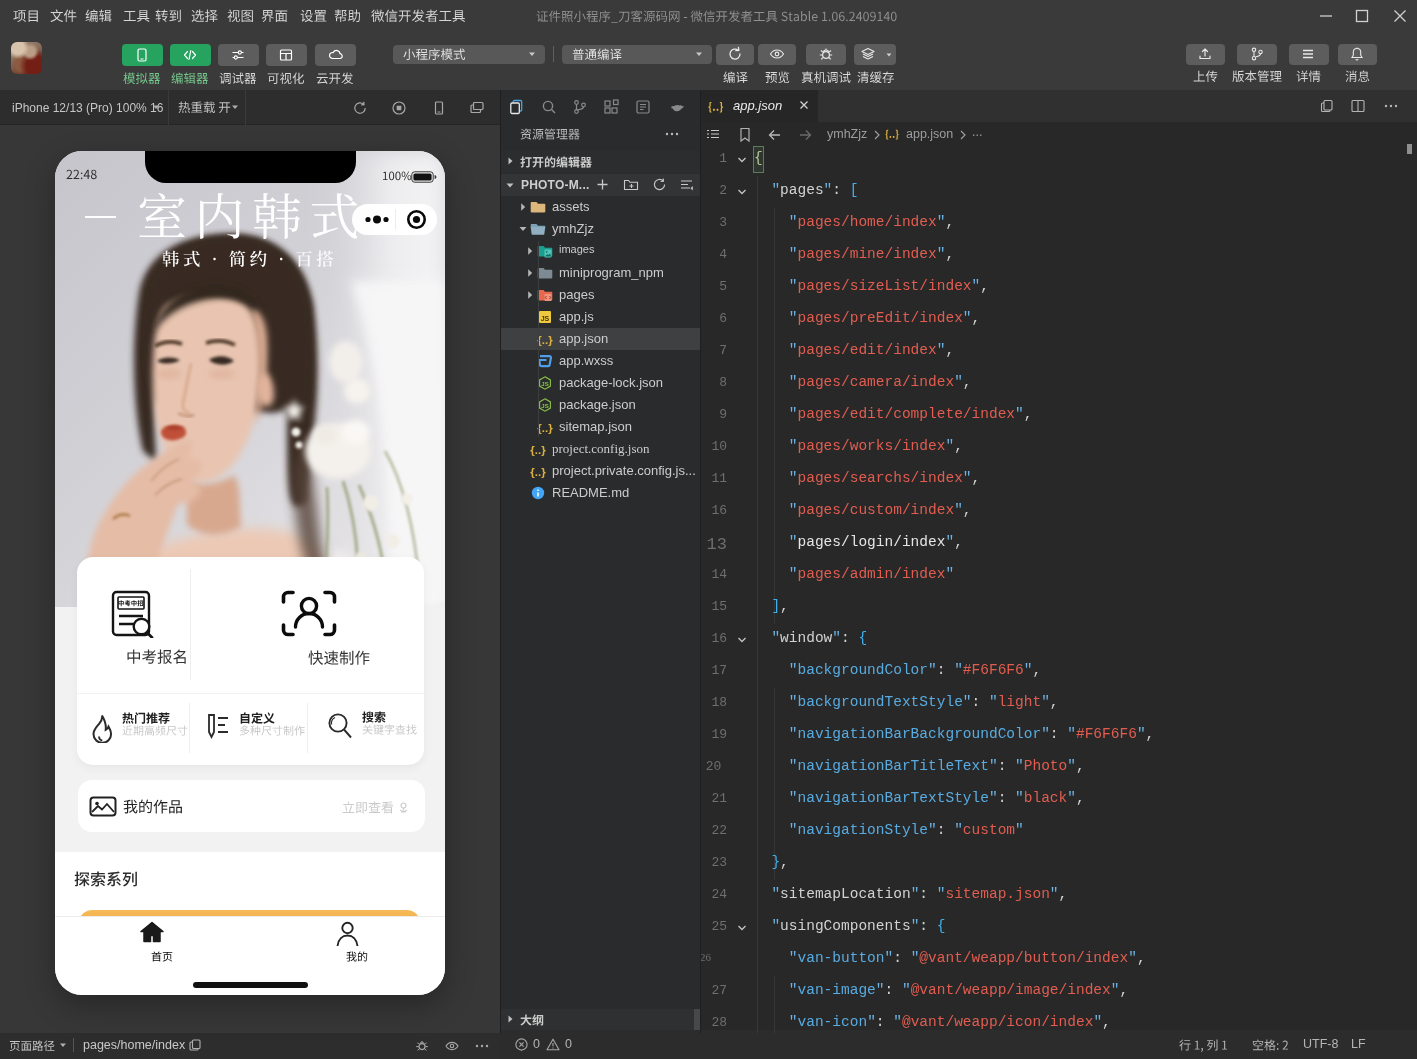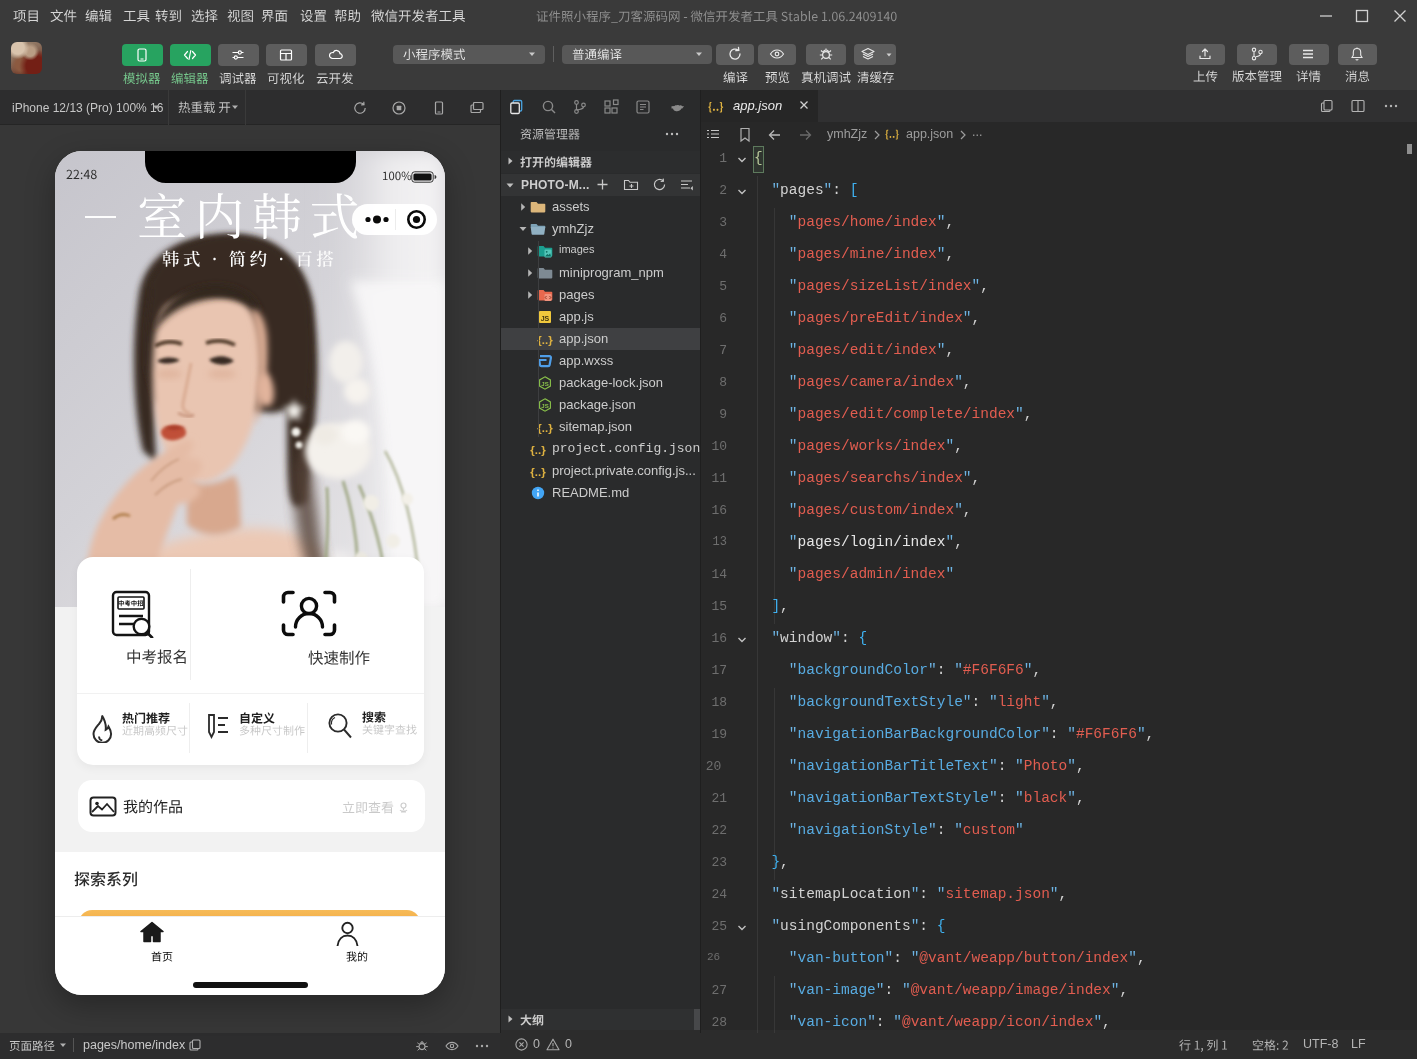--- a/index.html
+++ b/index.html
@@ -549,21 +549,21 @@
     <text x="8" y="10.5" font-family="Liberation Sans" font-size="6" font-weight="bold" fill="#8bc34a" text-anchor="middle">JS</text>
   </svg>
 <div style="position:absolute;left:559px;top:396.5px;color:#cccccc;font-size:13px;font-family:'Liberation Sans',sans-serif">package.json</div>
 <svg style="position:absolute;left:537px;top:419px" width="16" height="16" viewBox="0 0 16 16" fill="none">
     <text x="8" y="12.5" font-family="Liberation Sans" font-size="11.5" font-weight="bold" fill="#e0b341" text-anchor="middle">{..}</text>
   </svg>
 <div style="position:absolute;left:559px;top:418.5px;color:#cccccc;font-size:13px;font-family:'Liberation Sans',sans-serif">sitemap.json</div>
 <svg style="position:absolute;left:530px;top:441px" width="16" height="16" viewBox="0 0 16 16" fill="none">
     <text x="8" y="12.5" font-family="Liberation Sans" font-size="11.5" font-weight="bold" fill="#e0b341" text-anchor="middle">{..}</text>
   </svg>
-<div style="position:absolute;left:552px;top:440.5px;color:#cccccc;font-size:13px;font-family:Liberation Mono, monospace">project.config.json</div>
+<div style="position:absolute;left:552px;top:440.5px;color:#cccccc;font-size:13px;font-family:Liberation Serif, serif">project.config.json</div>
 <svg style="position:absolute;left:530px;top:463px" width="16" height="16" viewBox="0 0 16 16" fill="none">
     <text x="8" y="12.5" font-family="Liberation Sans" font-size="11.5" font-weight="bold" fill="#e0b341" text-anchor="middle">{..}</text>
   </svg>
 <div style="position:absolute;left:552px;top:462.5px;color:#cccccc;font-size:13px;font-family:'Liberation Sans',sans-serif">project.private.config.js...</div>
 <svg style="position:absolute;left:530px;top:485px" width="16" height="16" viewBox="0 0 16 16" fill="none">
     <circle cx="8" cy="8" r="6.2" fill="#42a5f5"></circle>
     <path d="M8 4.6v1.5M8 7.5v4" stroke="#fff" stroke-width="1.5"></path>
   </svg>
 <div style="position:absolute;left:552px;top:484.5px;color:#cccccc;font-size:13px;font-family:'Liberation Sans',sans-serif">README.md</div>
 <div style="position:absolute;left:538px;top:241px;width:1px;height:196px;background:#3d3e40"></div>
@@ -670,21 +670,21 @@
 <div style="position:absolute;left:700px;top:374.5px;width:27px;text-align:right;color:#6e6e6e;font-size:13px;font-family:'Liberation Mono',monospace">8</div>
 <div style="position:absolute;left:788.8px;top:373.5px;font-size:14.5px;font-family:'Liberation Mono',monospace;white-space:pre;letter-spacing:0.00px"><span style="color:#6db4e4">"</span><span style="color:#e25d50">pages/camera/index</span><span style="color:#6db4e4">"</span><span style="color:#d4d4d4">,</span></div>
 <div style="position:absolute;left:700px;top:406.5px;width:27px;text-align:right;color:#6e6e6e;font-size:13px;font-family:'Liberation Mono',monospace">9</div>
 <div style="position:absolute;left:788.8px;top:405.5px;font-size:14.5px;font-family:'Liberation Mono',monospace;white-space:pre;letter-spacing:0.00px"><span style="color:#6db4e4">"</span><span style="color:#e25d50">pages/edit/complete/index</span><span style="color:#6db4e4">"</span><span style="color:#d4d4d4">,</span></div>
 <div style="position:absolute;left:700px;top:438.5px;width:27px;text-align:right;color:#6e6e6e;font-size:13px;font-family:'Liberation Mono',monospace">10</div>
 <div style="position:absolute;left:788.8px;top:437.5px;font-size:14.5px;font-family:'Liberation Mono',monospace;white-space:pre;letter-spacing:0.00px"><span style="color:#6db4e4">"</span><span style="color:#e25d50">pages/works/index</span><span style="color:#6db4e4">"</span><span style="color:#d4d4d4">,</span></div>
 <div style="position:absolute;left:700px;top:470.5px;width:27px;text-align:right;color:#6e6e6e;font-size:13px;font-family:'Liberation Mono',monospace">11</div>
 <div style="position:absolute;left:788.8px;top:469.5px;font-size:14.5px;font-family:'Liberation Mono',monospace;white-space:pre;letter-spacing:0.00px"><span style="color:#6db4e4">"</span><span style="color:#e25d50">pages/searchs/index</span><span style="color:#6db4e4">"</span><span style="color:#d4d4d4">,</span></div>
 <div style="position:absolute;left:700px;top:502.5px;width:27px;text-align:right;color:#6e6e6e;font-size:13px;font-family:'Liberation Mono',monospace">16</div>
 <div style="position:absolute;left:788.8px;top:501.5px;font-size:14.5px;font-family:'Liberation Mono',monospace;white-space:pre;letter-spacing:0.00px"><span style="color:#6db4e4">"</span><span style="color:#e25d50">pages/custom/index</span><span style="color:#6db4e4">"</span><span style="color:#d4d4d4">,</span></div>
-<div style="position:absolute;left:700px;top:534.5px;width:27px;text-align:right;color:#6e6e6e;font-size:12px;font-family:'Liberation Mono',monospace">13</div>
+<div style="position:absolute;left:700px;top:534.5px;width:27px;text-align:right;color:#6e6e6e;font-size:17px;font-family:'Liberation Mono',monospace">13</div>
 <div style="position:absolute;left:788.8px;top:533.5px;font-size:14.5px;font-family:'Liberation Mono',monospace;white-space:pre;letter-spacing:0.00px"><span style="color:#6db4e4">"</span><span style="color:#e5e5e5">pages/login/index</span><span style="color:#6db4e4">"</span><span style="color:#d4d4d4">,</span></div>
 <div style="position:absolute;left:700px;top:566.5px;width:27px;text-align:right;color:#6e6e6e;font-size:13px;font-family:'Liberation Mono',monospace">14</div>
 <div style="position:absolute;left:788.8px;top:565.5px;font-size:14.5px;font-family:'Liberation Mono',monospace;white-space:pre;letter-spacing:0.00px"><span style="color:#6db4e4">"</span><span style="color:#e25d50">pages/admin/index</span><span style="color:#6db4e4">"</span></div>
 <div style="position:absolute;left:700px;top:598.5px;width:27px;text-align:right;color:#6e6e6e;font-size:13px;font-family:'Liberation Mono',monospace">15</div>
 <div style="position:absolute;left:771.4px;top:597.5px;font-size:14.5px;font-family:'Liberation Mono',monospace;white-space:pre;letter-spacing:0.00px"><span style="color:#3fb1f0">]</span><span style="color:#d4d4d4">,</span></div>
 <div style="position:absolute;left:700px;top:630.5px;width:27px;text-align:right;color:#6e6e6e;font-size:13px;font-family:'Liberation Mono',monospace">16</div>
 <svg style="position:absolute;left:736px;top:634px" width="12" height="12" viewBox="0 0 12 12" fill="none">
     <path d="M2.5 4l3.5 3.5L9.5 4" stroke="#c0c0c0" stroke-width="1.4"></path>
   </svg>
 <div style="position:absolute;left:771.4px;top:629.5px;font-size:14.5px;font-family:'Liberation Mono',monospace;white-space:pre;letter-spacing:0.00px"><span style="color:#6db4e4">"</span><span style="color:#d2d2d2">window</span><span style="color:#6db4e4">"</span><span style="color:#d4d4d4">:</span> <span style="color:#3fb1f0">{</span></div>
@@ -702,21 +702,21 @@
 <div style="position:absolute;left:788.8px;top:821.5px;font-size:14.5px;font-family:'Liberation Mono',monospace;white-space:pre;letter-spacing:0.00px"><span style="color:#6db4e4">"</span><span style="color:#58ace2">navigationStyle</span><span style="color:#6db4e4">"</span><span style="color:#d4d4d4">:</span> <span style="color:#6db4e4">"</span><span style="color:#e25d50">custom</span><span style="color:#6db4e4">"</span></div>
 <div style="position:absolute;left:700px;top:854.5px;width:27px;text-align:right;color:#6e6e6e;font-size:13px;font-family:'Liberation Mono',monospace">23</div>
 <div style="position:absolute;left:771.4px;top:853.5px;font-size:14.5px;font-family:'Liberation Mono',monospace;white-space:pre;letter-spacing:0.00px"><span style="color:#3fb1f0">}</span><span style="color:#d4d4d4">,</span></div>
 <div style="position:absolute;left:700px;top:886.5px;width:27px;text-align:right;color:#6e6e6e;font-size:13px;font-family:'Liberation Mono',monospace">24</div>
 <div style="position:absolute;left:771.4px;top:885.5px;font-size:14.5px;font-family:'Liberation Mono',monospace;white-space:pre;letter-spacing:0.00px"><span style="color:#6db4e4">"</span><span style="color:#d2d2d2">sitemapLocation</span><span style="color:#6db4e4">"</span><span style="color:#d4d4d4">:</span> <span style="color:#6db4e4">"</span><span style="color:#e25d50">sitemap.json</span><span style="color:#6db4e4">"</span><span style="color:#d4d4d4">,</span></div>
 <div style="position:absolute;left:700px;top:918.5px;width:27px;text-align:right;color:#6e6e6e;font-size:13px;font-family:'Liberation Mono',monospace">25</div>
 <svg style="position:absolute;left:736px;top:922px" width="12" height="12" viewBox="0 0 12 12" fill="none">
     <path d="M2.5 4l3.5 3.5L9.5 4" stroke="#c0c0c0" stroke-width="1.4"></path>
   </svg>
 <div style="position:absolute;left:771.4px;top:917.5px;font-size:14.5px;font-family:'Liberation Mono',monospace;white-space:pre;letter-spacing:0.00px"><span style="color:#6db4e4">"</span><span style="color:#d2d2d2">usingComponents</span><span style="color:#6db4e4">"</span><span style="color:#d4d4d4">:</span> <span style="color:#3fb1f0">{</span></div>
-<div style="position:absolute;left:700px;top:950.5px;width:27px;text-align:center;color:#6e6e6e;font-size:11px;font-family:Liberation Mono, monospace">26</div>
+<div style="position:absolute;left:700px;top:950.5px;width:27px;text-align:left;color:#6e6e6e;font-size:11px;font-family:Liberation Serif, serif">26</div>
 <div style="position:absolute;left:788.8px;top:949.5px;font-size:14.5px;font-family:'Liberation Mono',monospace;white-space:pre;letter-spacing:0.00px"><span style="color:#6db4e4">"</span><span style="color:#58ace2">van-button</span><span style="color:#6db4e4">"</span><span style="color:#d4d4d4">:</span> <span style="color:#6db4e4">"</span><span style="color:#e25d50">@vant/weapp/button/index</span><span style="color:#6db4e4">"</span><span style="color:#d4d4d4">,</span></div>
 <div style="position:absolute;left:700px;top:982.5px;width:27px;text-align:right;color:#6e6e6e;font-size:13px;font-family:'Liberation Mono',monospace">27</div>
 <div style="position:absolute;left:788.8px;top:981.5px;font-size:14.5px;font-family:'Liberation Mono',monospace;white-space:pre;letter-spacing:0.00px"><span style="color:#6db4e4">"</span><span style="color:#58ace2">van-image</span><span style="color:#6db4e4">"</span><span style="color:#d4d4d4">:</span> <span style="color:#6db4e4">"</span><span style="color:#e25d50">@vant/weapp/image/index</span><span style="color:#6db4e4">"</span><span style="color:#d4d4d4">,</span></div>
 <div style="position:absolute;left:700px;top:1014.5px;width:27px;text-align:right;color:#6e6e6e;font-size:13px;font-family:'Liberation Mono',monospace">28</div>
 <div style="position:absolute;left:788.8px;top:1013.5px;font-size:14.5px;font-family:'Liberation Mono',monospace;white-space:pre;letter-spacing:0.00px"><span style="color:#6db4e4">"</span><span style="color:#58ace2">van-icon</span><span style="color:#6db4e4">"</span><span style="color:#d4d4d4">:</span> <span style="color:#6db4e4">"</span><span style="color:#e25d50">@vant/weapp/icon/index</span><span style="color:#6db4e4">"</span><span style="color:#d4d4d4">,</span></div>
 <div style="position:absolute;left:1407px;top:144px;width:5px;height:10px;background:#8f8f8f"></div>
 
 <div style="position:absolute;left:500px;top:90px;width:1px;height:943px;background:#1f1f1f"></div>
 <div style="position:absolute;left:700px;top:90px;width:1px;height:943px;background:#1f1f1f"></div>
 </body></html>

